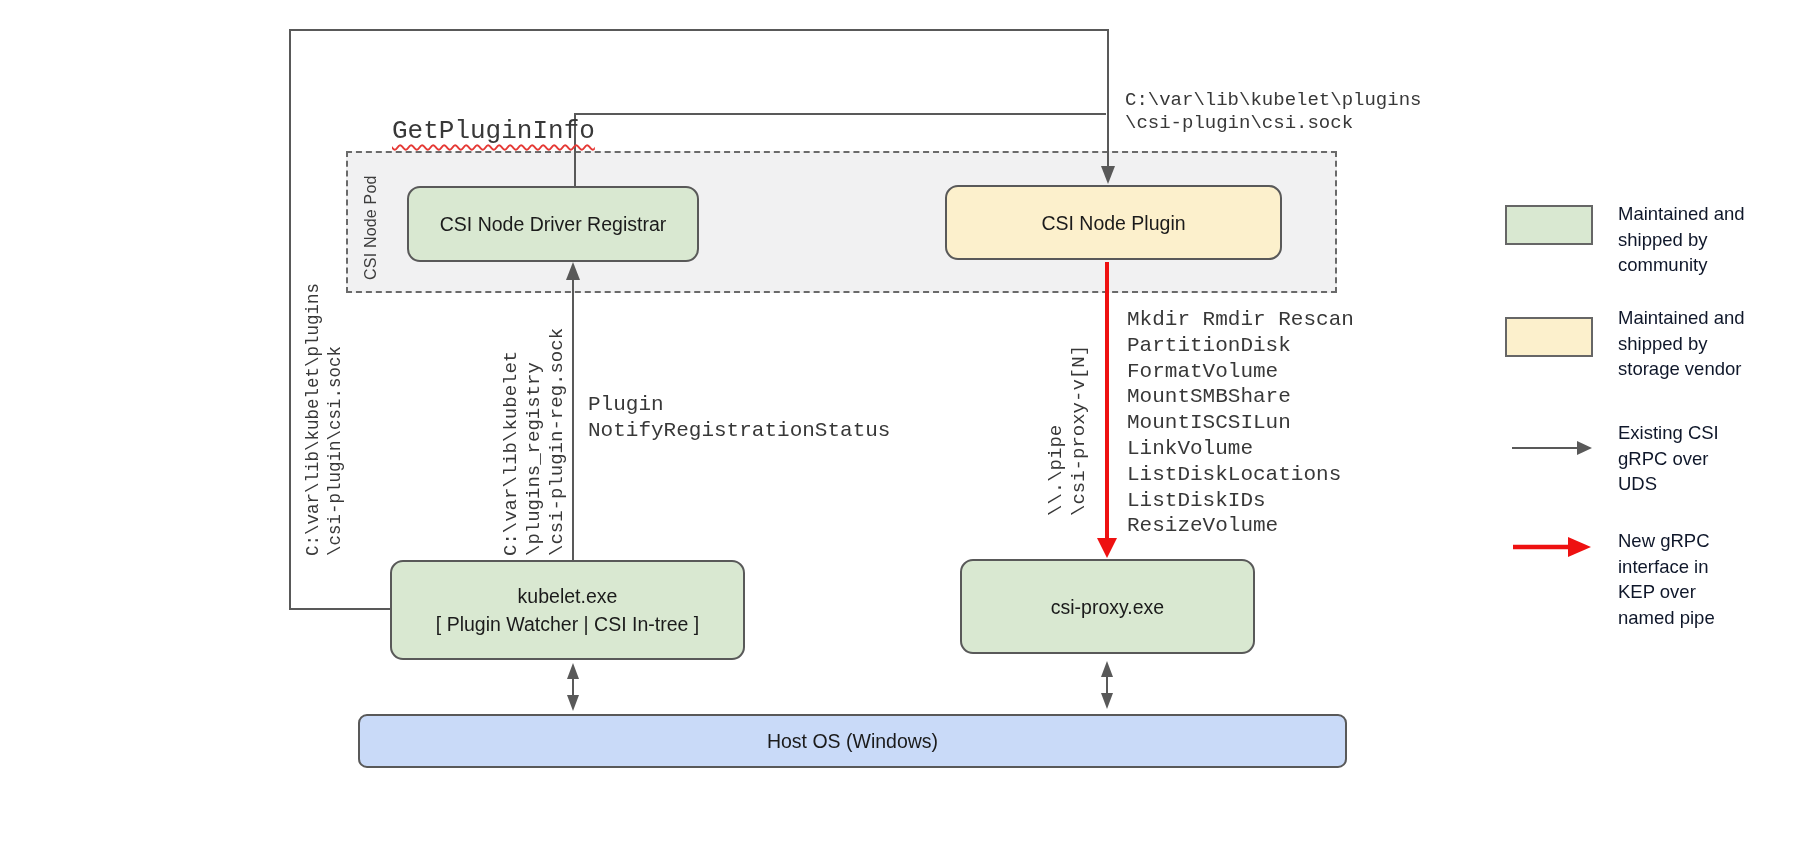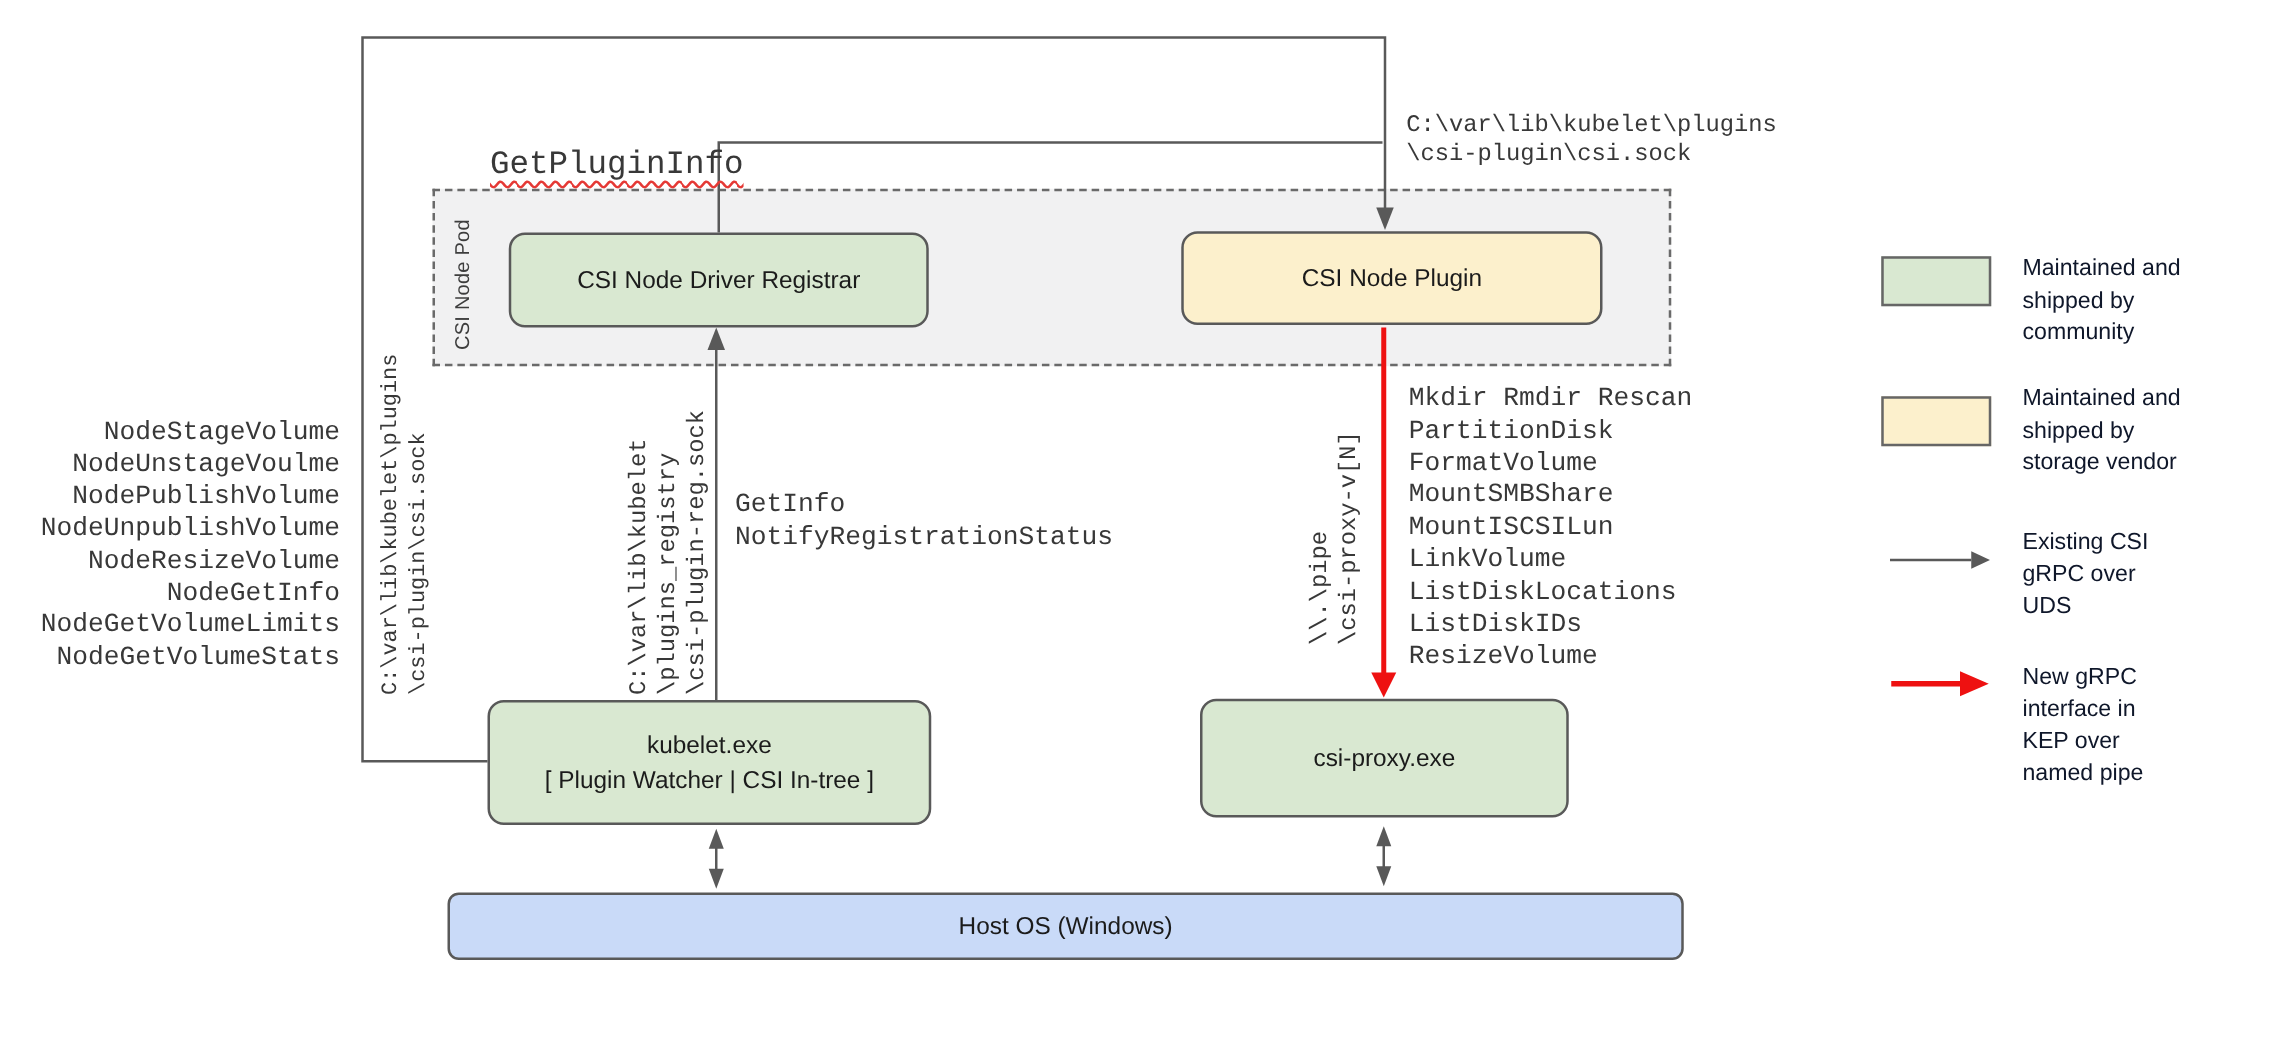--- a/index.html
+++ b/index.html
@@ -73,21 +73,21 @@
     <path class="ln" d="M 1107 675 V 695"></path>
     <polygon class="hd" points="1101,677 1113,677 1107,661"></polygon>
     <polygon class="hd" points="1101,693 1113,693 1107,709"></polygon>
 
     <path class="ln" d="M 1512 448 H 1577"></path>
     <polygon class="hd" points="1577,441 1577,455 1592,448"></polygon>
     <path class="red-ln-legend" d="M 1513 547 H 1568"></path>
     <polygon class="red-hd" points="1568,537 1568,557 1591,547"></polygon>
   </svg>
 
-  <div class="node-box green" style="left:407px;top:186px;width:336px;height:76px;">CSI Node Driver Registrar</div>
+  <div class="node-box green" style="left:407px;top:186px;width:292px;height:76px;">CSI Node Driver Registrar</div>
   <div class="node-box green" style="left:390px;top:560px;width:355px;height:100px;">kubelet.exe
 [ Plugin Watcher | CSI In-tree ]</div>
 
   <div class="node-box yellow" style="left:945px;top:185px;width:337px;height:75px;">CSI Node Plugin</div>
   <div class="node-box green" style="left:960px;top:559px;width:295px;height:95px;">csi-proxy.exe</div>
   <div class="node-box blue" style="left:358px;top:714px;width:989px;height:54px;border-radius:9px;">Host OS (Windows)</div>
 
   <div class="abs mono squiggle" style="left:392px;top:116px;font-size:26px;">GetPluginInfo</div>
 
   <div class="prelist mono" style="left:1125px;top:89px;font-size:19px;line-height:22.5px;">C:\var\lib\kubelet\plugins
@@ -96,31 +96,23 @@
   <div class="vtext vtext-small mono" style="left:302px;top:556px;">C:\var\lib\kubelet\plugins
 \csi-plugin\csi.sock</div>
 
   <div class="vtext mono" style="left:500px;top:556px;">C:\var\lib\kubelet
 \plugins_registry
 \csi-plugin-reg.sock</div>
 
   <div class="vtext mono" style="left:1045px;top:516px;">\\.\pipe
 \csi-proxy-v[N]</div>
 
-  <div class="prelist mono" style="left:588px;top:392px;line-height:26px;">GetInfo
+  <div class="prelist mono" style="left:588px;top:392px;line-height:26px;">Plugin
 NotifyRegistrationStatus</div>
 
-  <div class="prelist mono right-align" style="left:0px;top:334px;width:272px;">NodeStageVolume
-NodeUnstageVoulme
-NodePublishVolume
-NodeUnpublishVolume
-NodeResizeVolume
-NodeGetInfo
-NodeGetVolumeLimits
-NodeGetVolumeStats</div>
 
   <div class="prelist mono" style="left:1127px;top:307px;line-height:25.8px;font-family:Liberation Mono, monospace;">Mkdir Rmdir Rescan
 PartitionDisk
 FormatVolume
 MountSMBShare
 MountISCSILun
 LinkVolume
 ListDiskLocations
 ListDiskIDs
 ResizeVolume</div>

